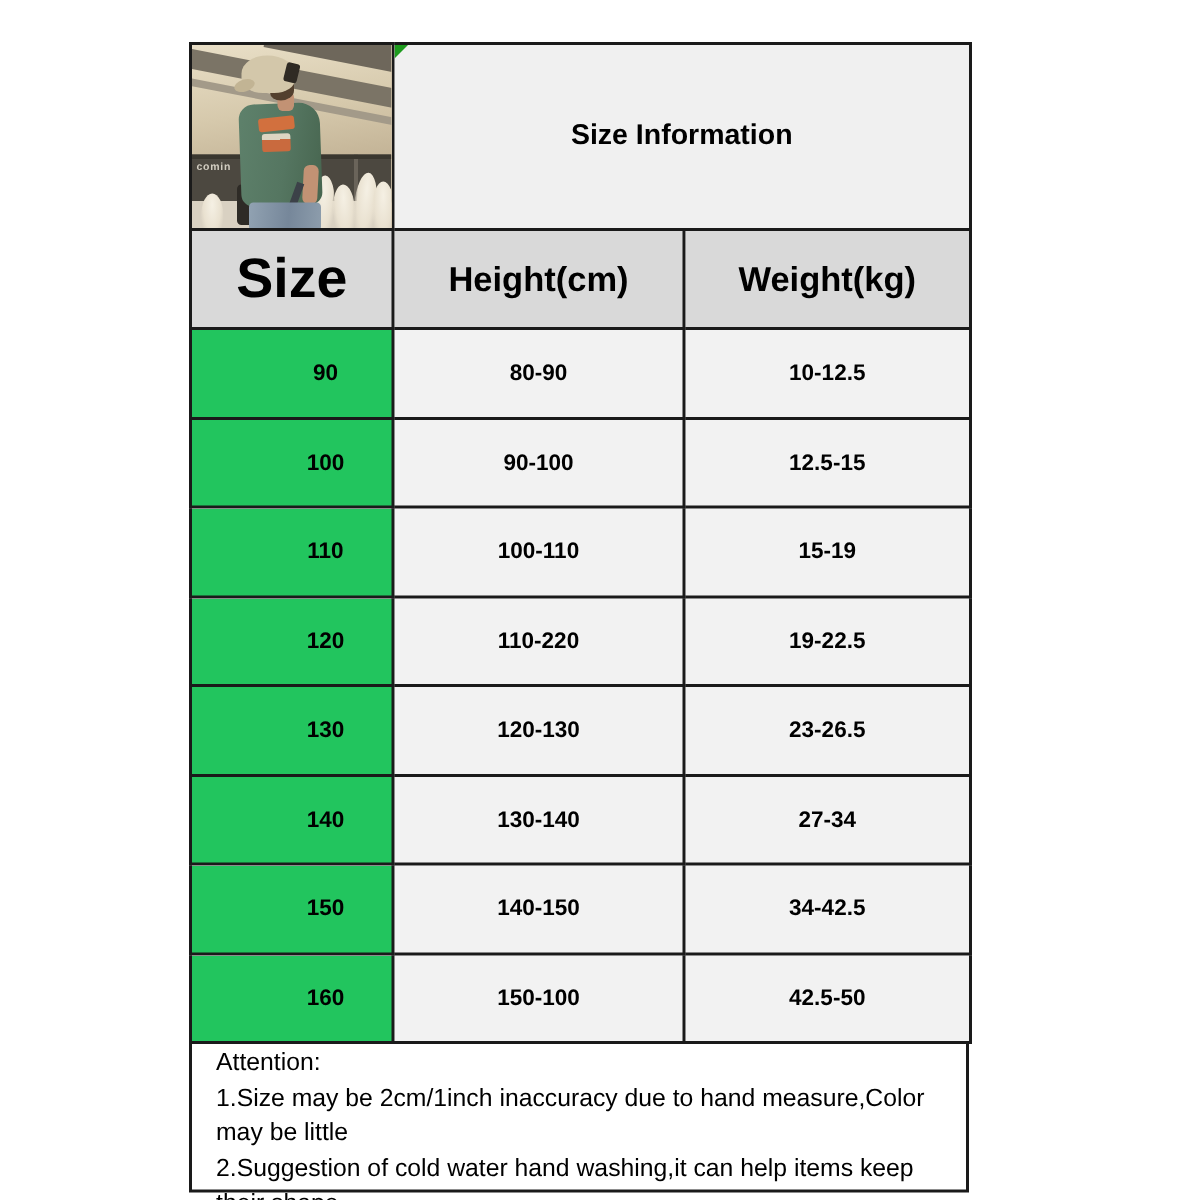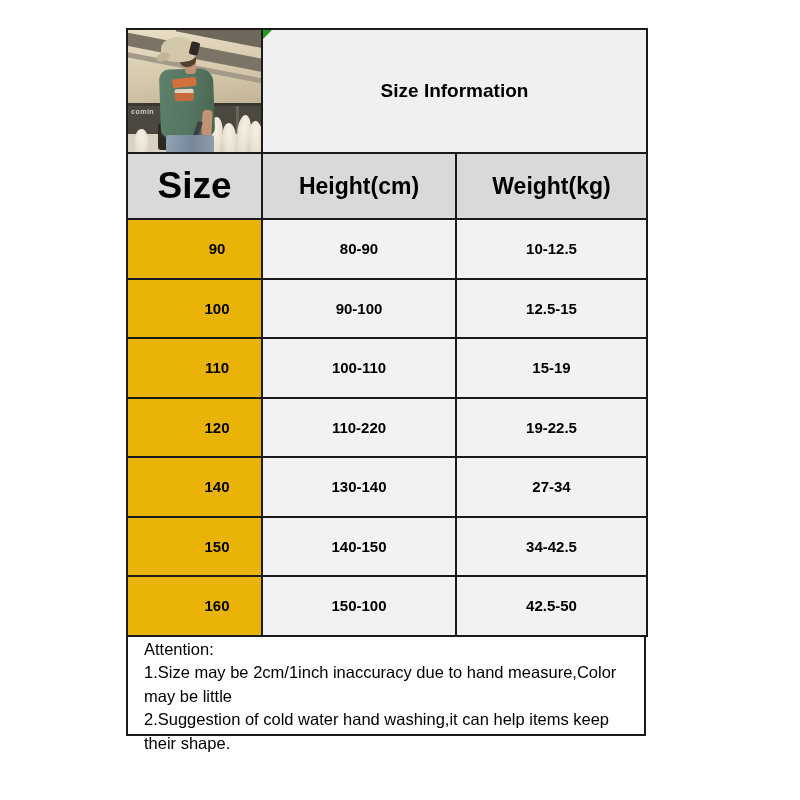--- a/index.html
+++ b/index.html
@@ -12,21 +12,21 @@
   table.size-table { border-collapse:collapse; table-layout:fixed; width:520px; }
   table.size-table td, table.size-table th { border:2px solid #1a1a1a; text-align:center; vertical-align:middle; overflow:hidden; }
   .top-row td { height:124px; }
   .photo-cell { padding:0; position:relative; background:#cdbfa6; }
   .title-cell { background:#f0f0f0; position:relative; font-size:19px; font-weight:bold; }
   .corner-marker { position:absolute; left:0; top:0; width:0; height:0;
                    border-top:9px solid #1e9b1e; border-right:9px solid transparent; }
   .header-row th { height:66px; background:#d9d9d9; font-weight:bold; font-size:23px; }
   .header-row th.h-size { font-size:37px; }
   .data-row td { height:59.5px; font-weight:bold; font-size:15px; }
-  .data-row td.c-size { background:#eab308;padding-left:45px; }
+  .data-row td.c-size { background:#22c55e;padding-left:45px; }
   .data-row td.c-val  { background:#f2f2f2; }
 
   
   .attention { width:520px; height:101px; border:2px solid #1a1a1a; margin-top:-2px;
                padding:1px 16px; font-size:16.5px; line-height:23.5px; background:#fff; }
 
   
   .photo-scene { position:absolute; inset:0; overflow:hidden; background:#cdbfa6; }
   .ph-ceiling { position:absolute; left:0; top:0; width:100%; height:62%;
                 background:linear-gradient(172deg,#e9dfc7 0%,#d6c9ac 55%,#c2b295 100%); }
@@ -142,20 +142,25 @@
         <td class="c-size">110</td>
         <td class="c-val">100-110</td>
         <td class="c-val">15-19</td>
       </tr>
           <tr class="data-row">
         <td class="c-size">120</td>
         <td class="c-val">110-220</td>
         <td class="c-val">19-22.5</td>
       </tr>
           <tr class="data-row">
+        <td class="c-size">130</td>
+        <td class="c-val">120-130</td>
+        <td class="c-val">23-26.5</td>
+      </tr>
+          <tr class="data-row">
         <td class="c-size">140</td>
         <td class="c-val">130-140</td>
         <td class="c-val">27-34</td>
       </tr>
           <tr class="data-row">
         <td class="c-size">150</td>
         <td class="c-val">140-150</td>
         <td class="c-val">34-42.5</td>
       </tr>
           <tr class="data-row">

